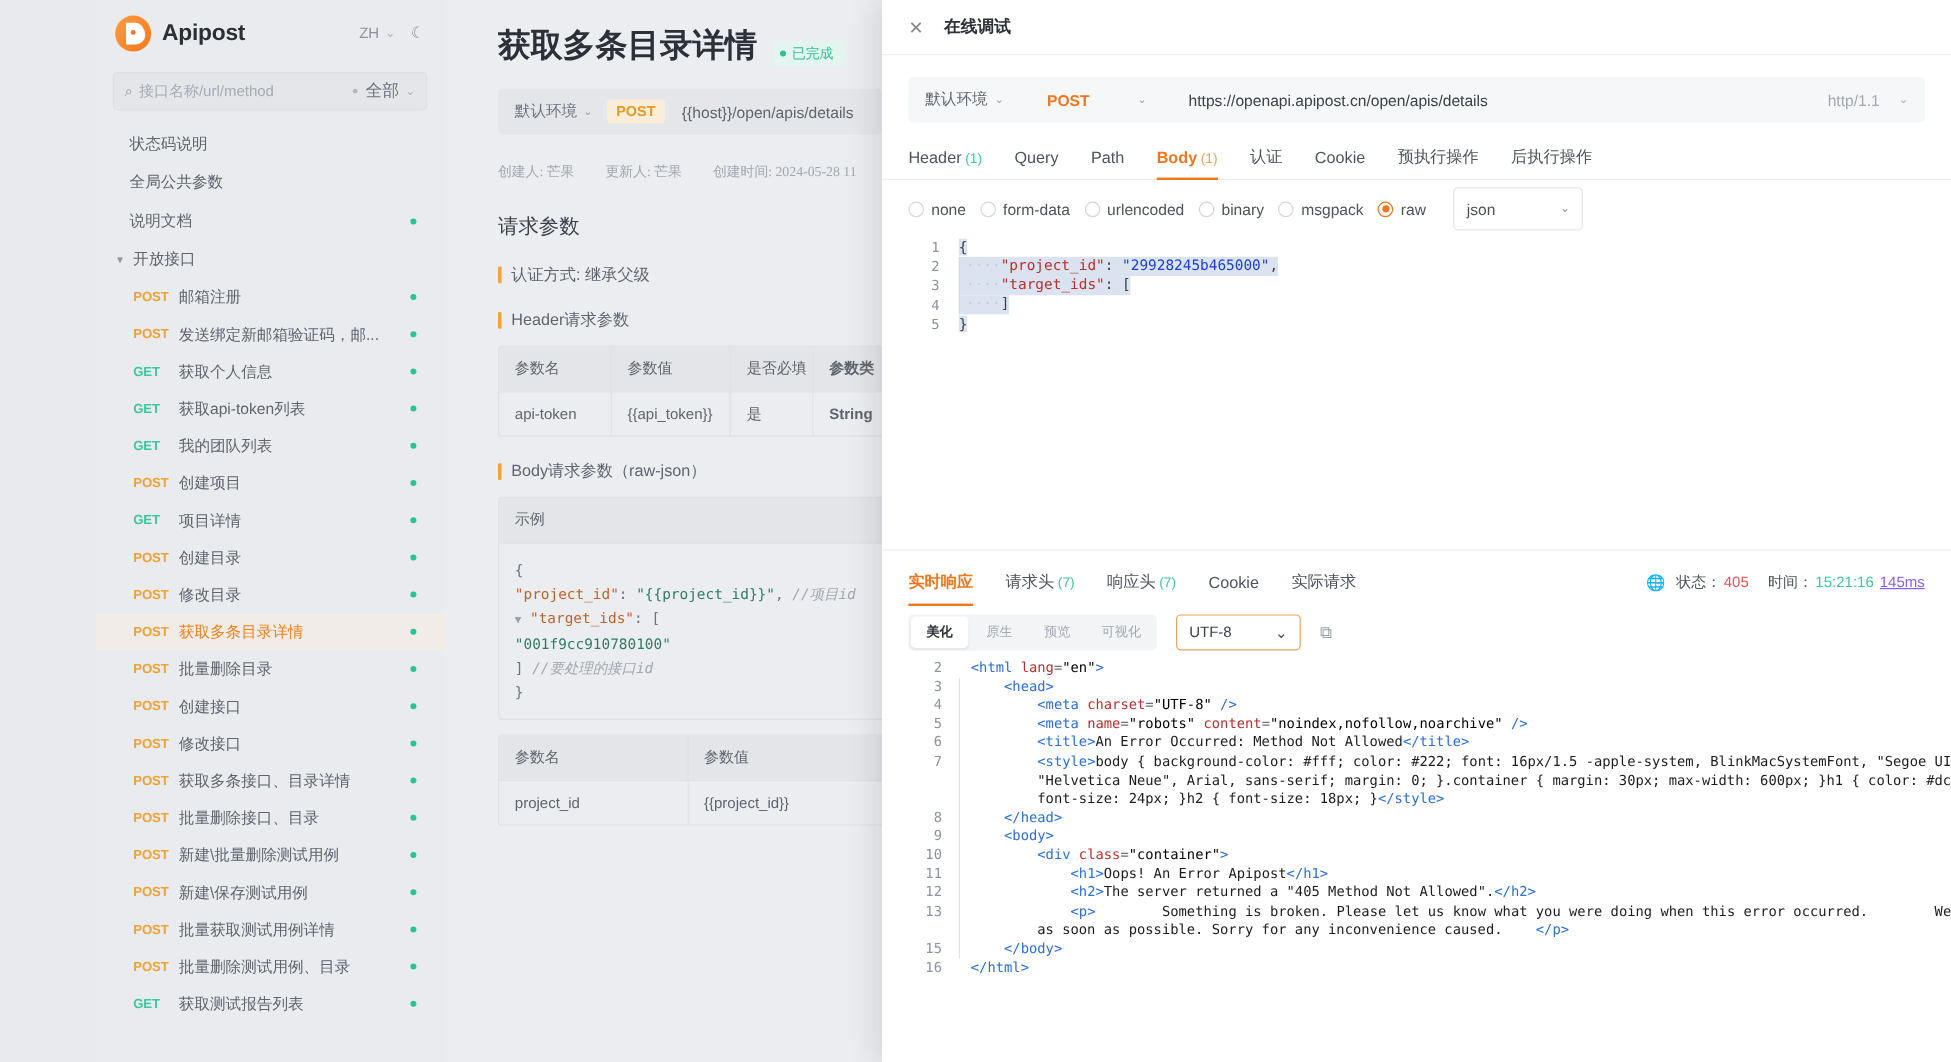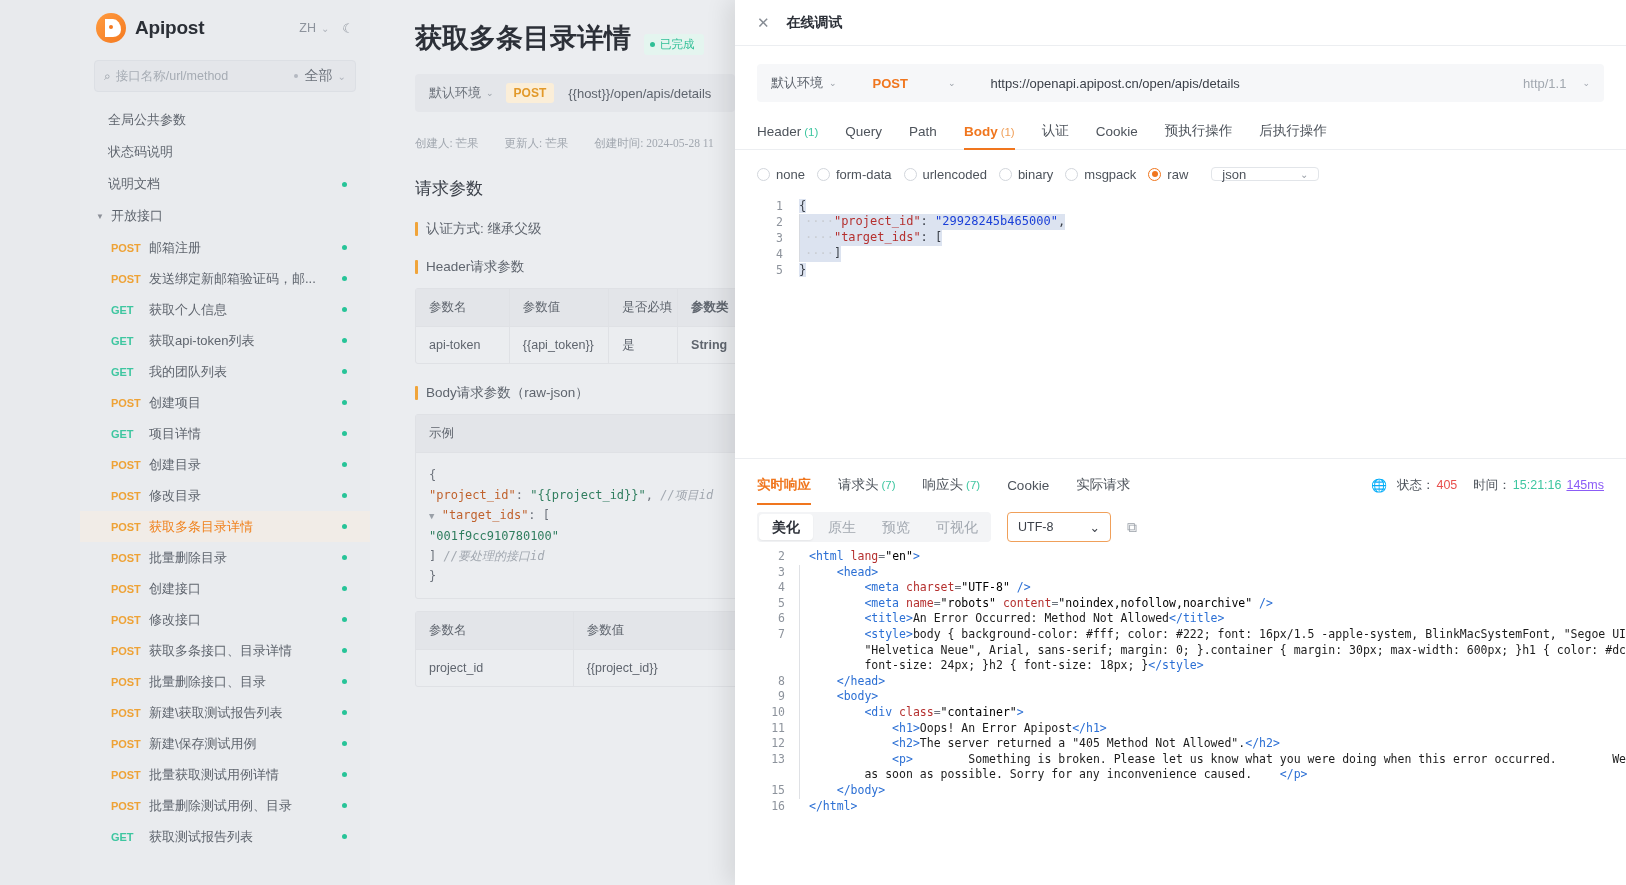--- a/index.html
+++ b/index.html
@@ -199,21 +199,21 @@
     width: 13px; height: 13px; border-radius: 50%;
     border: 1.4px solid #d2d6dc; margin-right: 6px; flex: 0 0 auto;
   }
   .rc.on { border-color: #f0761e; position: relative; }
   .rc.on::after {
     content: ""; position: absolute; left: 2.5px; top: 2.5px;
     width: 6px; height: 6px; border-radius: 50%; background: #f0761e;
   }
   .radio-lbl { font-size: 13px; color: #4d535b; }
   .sel-json {
-    margin-left: 11px; width: 108px; height: 14px; border: 1px solid #e2e5e9;
+    margin-left: 11px; width: 108px; height: 36px; border: 1px solid #e2e5e9;
     border-radius: 4px; display: flex; align-items: center;
     justify-content: space-between; padding: 0 10px;
     font-size: 13px; color: #4d535b;
   }
   .sel-json .caret2 { font-size: 10px; color: #9aa0a8; }
 
   .editor { margin: 0 22px; height: 250px; font-family: "DejaVu Sans Mono", monospace; font-size: 12px; }
   .eline { display: flex; height: 16px; align-items: center; }
   .eno { width: 26px; text-align: right; color: #8d939c; font-size: 11.5px; margin-right: 16px; flex: 0 0 auto; }
   .ecode { white-space: pre; }
@@ -229,21 +229,21 @@
   .status-wrap { margin-left: auto; display: flex; align-items: center; font-size: 12.5px; white-space: nowrap; }
   .globe { font-size: 13px; color: #6d737c; margin-right: 9px; }
   .st-lbl { color: #4d535b; }
   .st-code { color: #e8504e; margin-left: 2px; }
   .st-t-lbl { color: #4d535b; margin-left: 16px; }
   .st-time { color: #3ec6a0; margin-left: 2px; }
   .st-ms { color: #8b5cf6; margin-left: 5px; text-decoration: underline; }
 
   .fmt-row { display: flex; align-items: center; padding: 0 22px; height: 44px; }
   .seg { display: flex; background: #f3f4f6; border-radius: 4px; height: 30px; align-items: center; }
-  .seg-item { font-size: 14px; color: #a2a8b0; padding: 0 13px; line-height: 30px; cursor: pointer; }
+  .seg-item { font-size: 11px; color: #a2a8b0; padding: 0 13px; line-height: 30px; cursor: pointer; }
   .seg-item.on { background: #fff; color: #2c3038; font-weight: bold; border-radius: 4px; height: 26px; line-height: 26px; margin: 2px; box-shadow: 0 1px 2px rgba(0,0,0,0.06); }
   .enc {
     margin-left: 16px; width: 104px; height: 30px; border: 1px solid #f0a05a;
     border-radius: 4px; display: flex; align-items: center;
     justify-content: space-between; padding: 0 10px; font-size: 12.5px; color: #3b4049;
   }
   .copy-ico { margin-left: 16px; font-size: 14px; color: #9aa0a8; cursor: pointer; }
 
   .resp-code {
     margin: 0 0 0 22px; font-family: "DejaVu Sans Mono", monospace;
@@ -282,24 +282,24 @@
     <div class="search-box">
       <span class="search-ico">⌕</span>
       <span class="search-ph">接口名称/url/method</span>
       <span class="dot-sm"></span>
       <span class="filter-lbl">全部</span>
       <span class="caret">⌄</span>
     </div>
 
     <div id="nav-list">
         <div class="nav-item">
+          <span>状态码说明</span>
+        </div>
+        <div class="nav-item">
           <span>全局公共参数</span>
-        </div>
-        <div class="nav-item">
-          <span>状态码说明</span>
         </div>
         <div class="nav-item">
           <span>说明文档</span>
           <span class="green-dot"></span>
         </div>
       </div>
 
     <div class="tree-head">
       <span class="tri">▼</span>
       <span>开放接口</span>
@@ -376,21 +376,21 @@
           <span class="api-name">获取多条接口、目录详情</span>
           <span class="green-dot"></span>
         </div>
         <div class="api-item">
           <span class="method m-post">POST</span>
           <span class="api-name">批量删除接口、目录</span>
           <span class="green-dot"></span>
         </div>
         <div class="api-item">
           <span class="method m-post">POST</span>
-          <span class="api-name">新建\获取测试报告列表</span>
+          <span class="api-name">新建\批量删除测试用例</span>
           <span class="green-dot"></span>
         </div>
         <div class="api-item">
           <span class="method m-post">POST</span>
           <span class="api-name">新建\保存测试用例</span>
           <span class="green-dot"></span>
         </div>
         <div class="api-item">
           <span class="method m-post">POST</span>
           <span class="api-name">批量获取测试用例详情</span>

